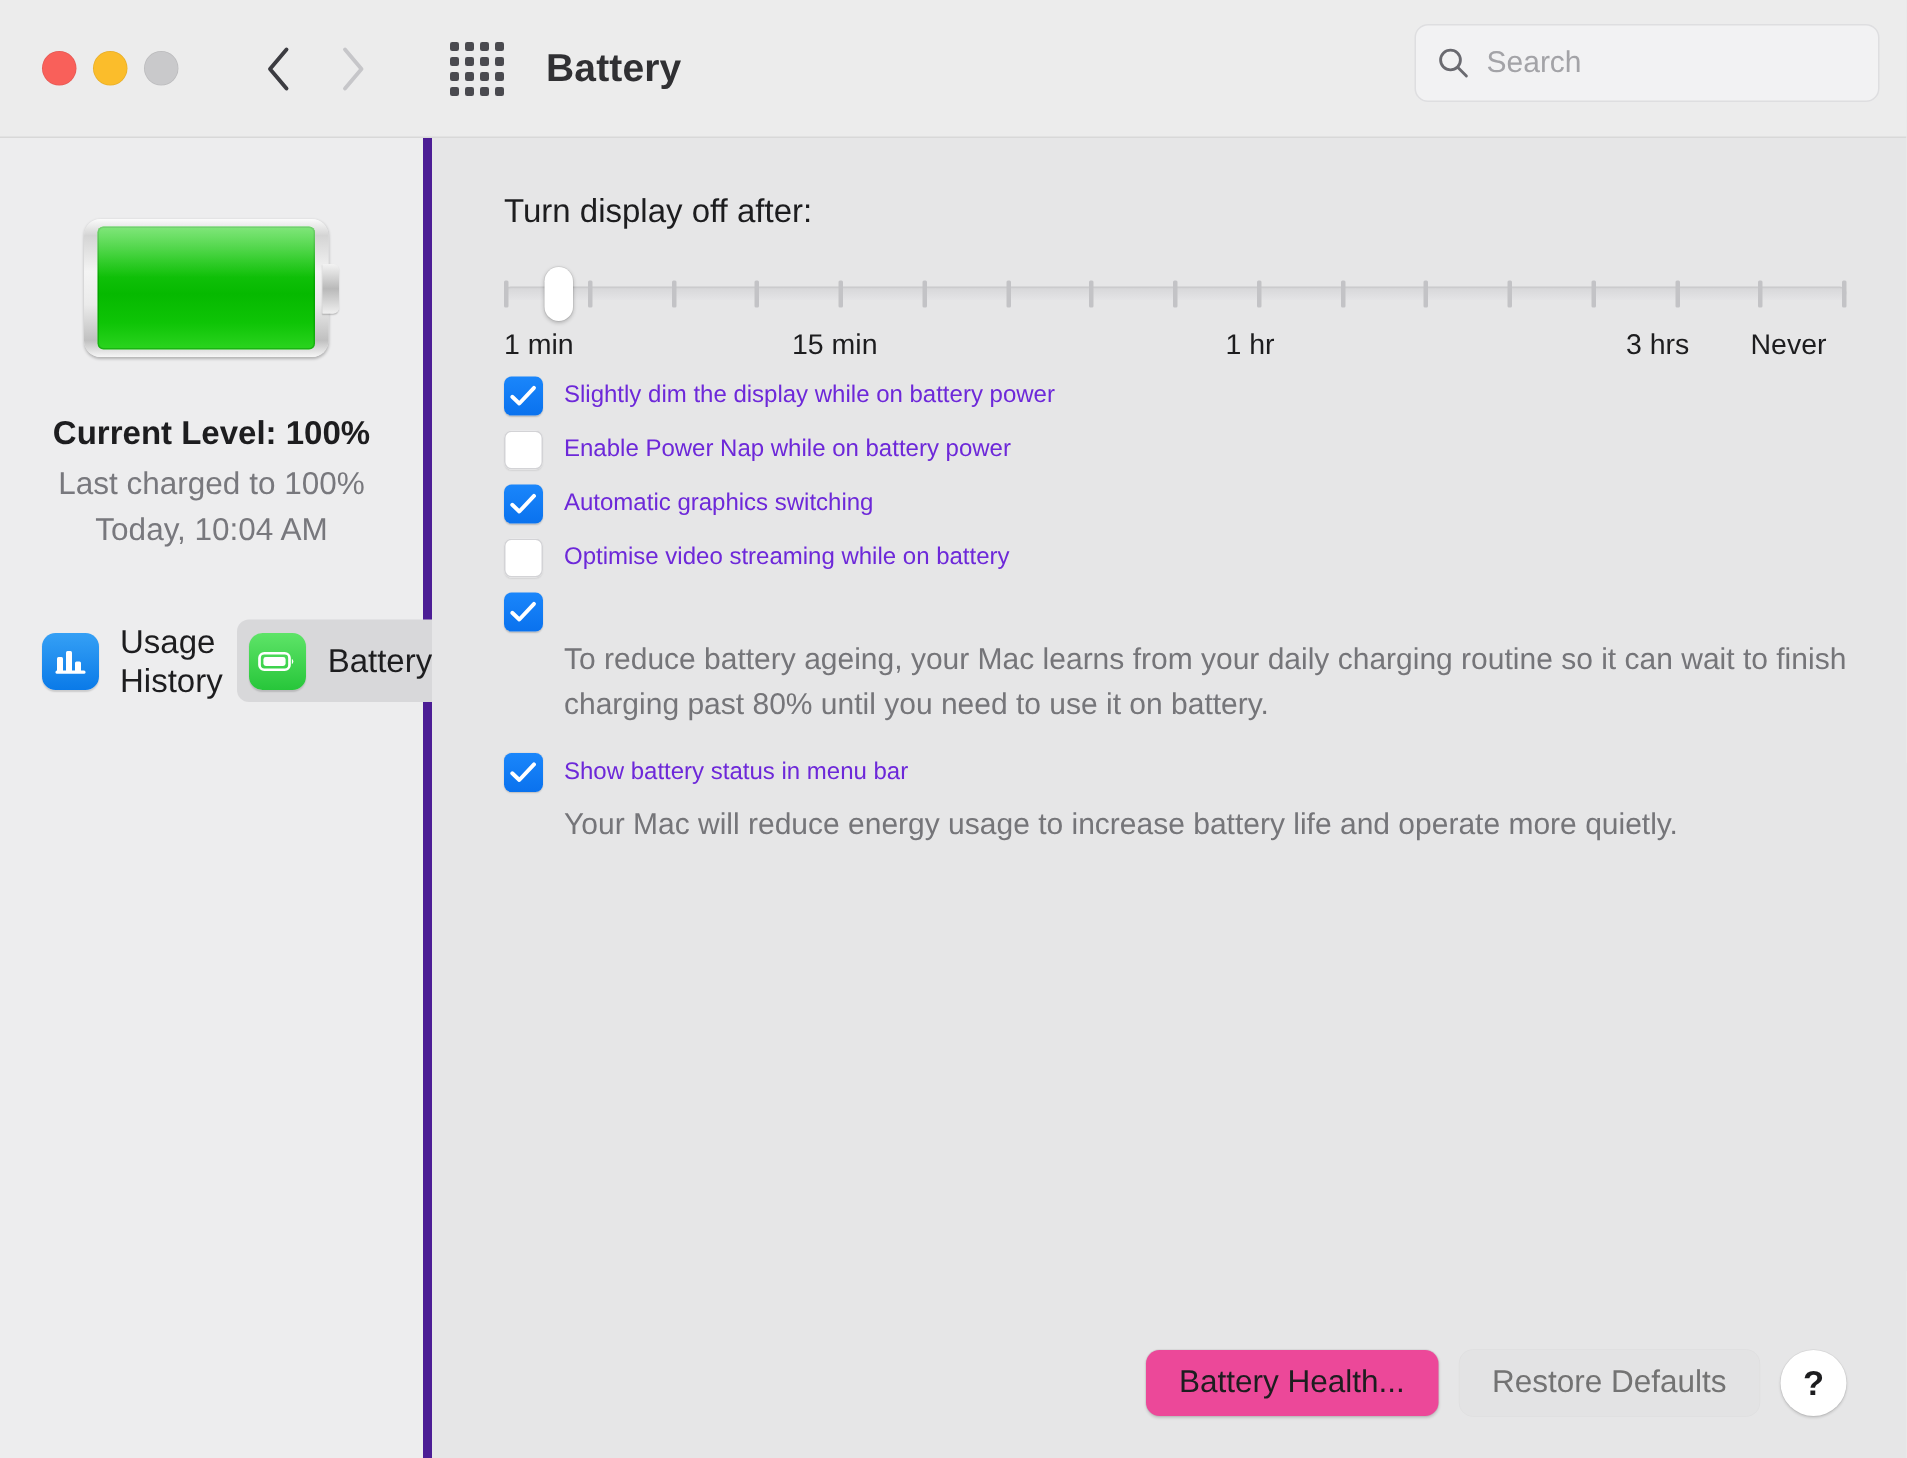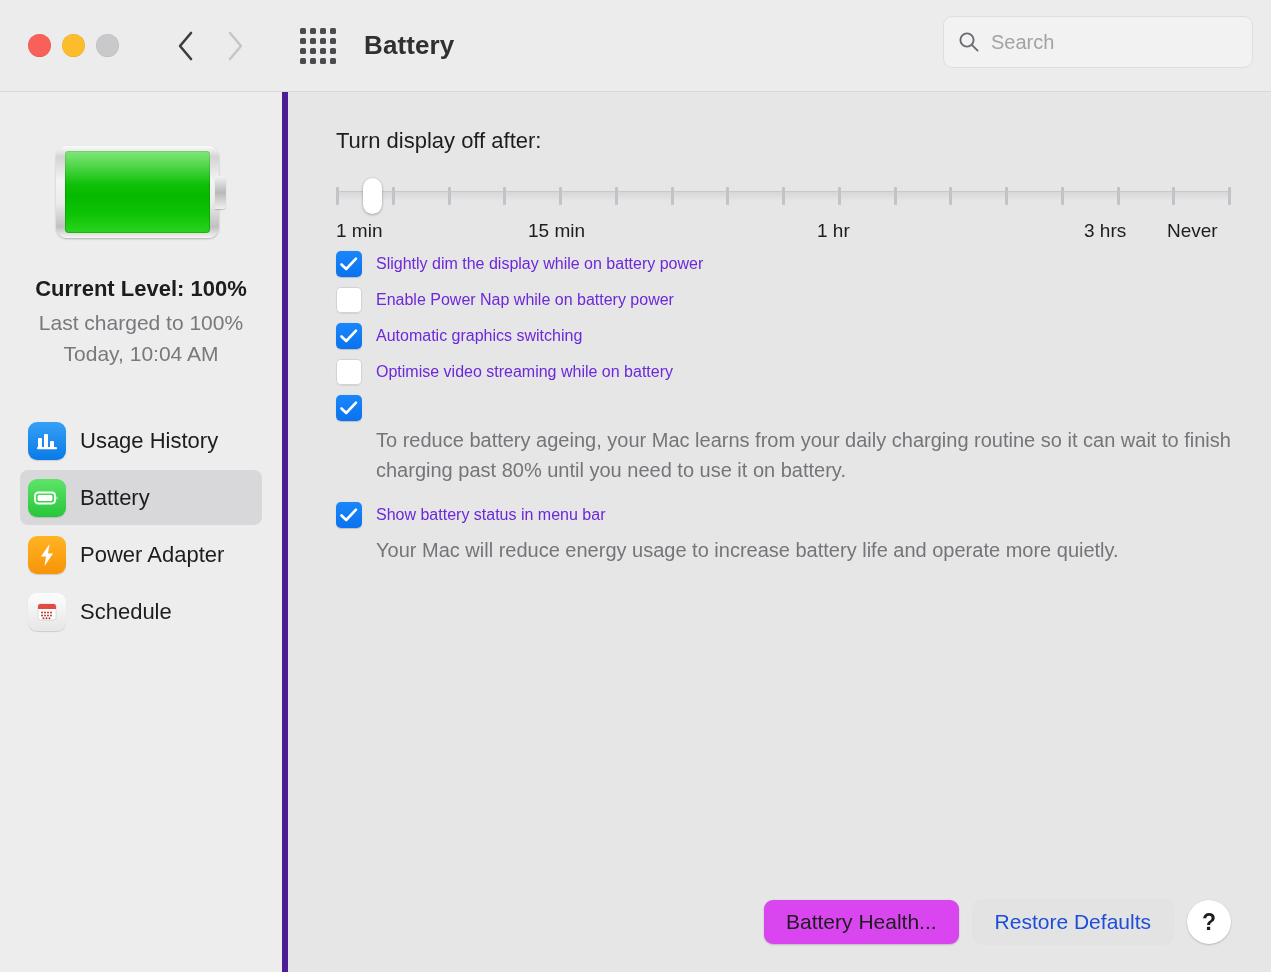--- a/index.html
+++ b/index.html
@@ -182,21 +182,21 @@
     color: #78787d;
     text-align: center;
     line-height: 31px;
   }
 
   .side-list {
     margin-top: 44px;
     width: 100%;
     padding: 0 20px;
     display: flex;
-    flex-direction: column;
+    flex-direction: row;
     gap: 2px;
   }
   .side-item {
     display: flex;
     align-items: center;
     gap: 14px;
     height: 55px;
     padding: 0 8px;
     border-radius: 8px;
     cursor: default;
@@ -336,27 +336,27 @@
     font-family: "Liberation Sans", sans-serif;
     font-size: 21px;
     padding: 0 22px;
     border: 0;
     cursor: default;
     display: flex;
     align-items: center;
     justify-content: center;
   }
   .btn-primary {
-    background: #d946ef;
+    background: #ec4899;
     color: #1d1d1f;
     box-shadow: 0 1px 2px rgba(0,0,0,.16), 0 0 0 .5px rgba(0,0,0,.05);
   }
   .btn-disabled {
     background: #e3e3e4;
-    color: #1d4ed8;
+    color: #737373;
     box-shadow: 0 0 0 .5px rgba(0,0,0,.03);
   }
   .btn-help {
     width: 44px;
     height: 44px;
     padding: 0;
     border-radius: 50%;
     background: #ffffff;
     color: #1d1d1f;
     font-size: 23px;

